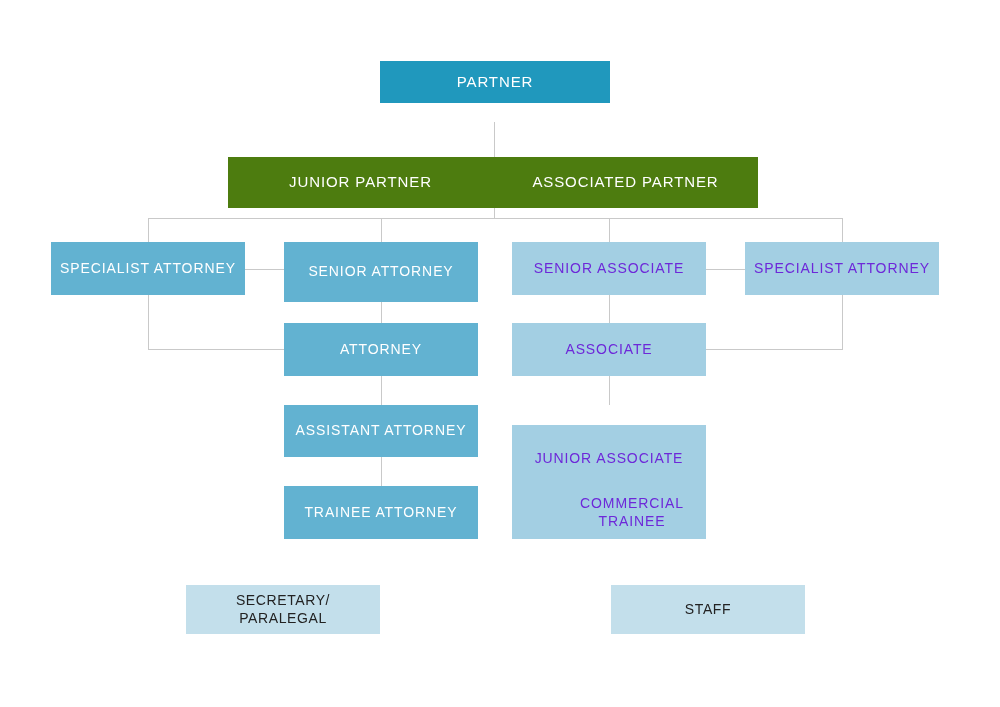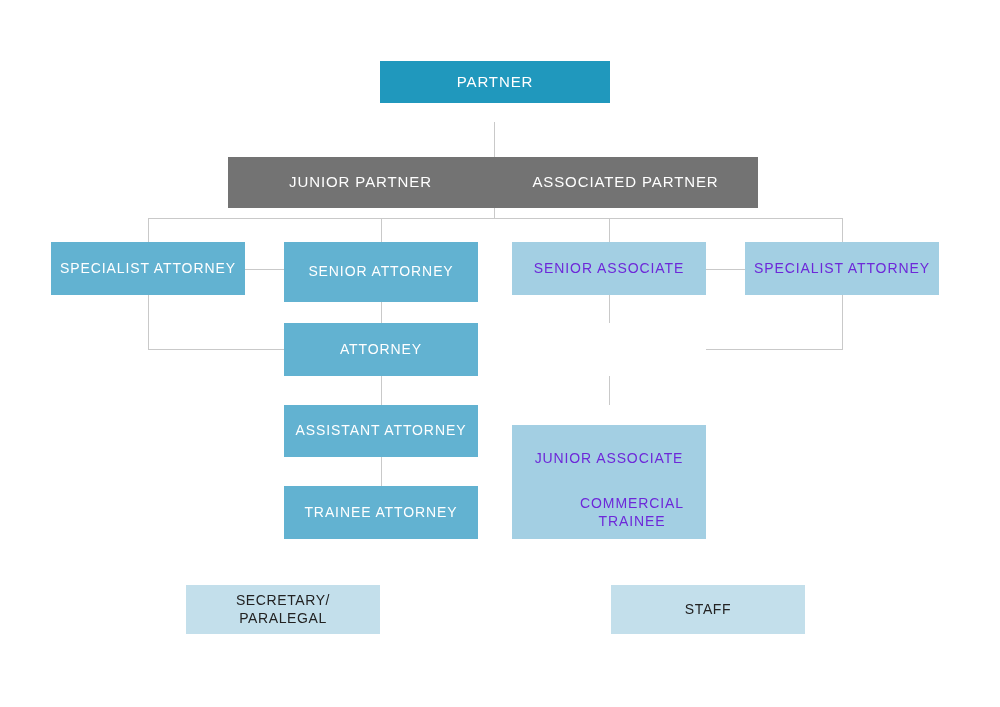--- a/index.html
+++ b/index.html
@@ -35,21 +35,21 @@
     line-height: 1.22;
     box-sizing: border-box;
     font-weight: 400;
   }
   .lvl-partner {
     background: #2098bd;
     color: #ffffff;
     font-size: 15px;
   }
   .lvl-bar {
-    background: #737373;
+    background: #4d7c0f;
     color: #ffffff;
     font-size: 15px;
     display: flex;
     align-items: center;
     justify-content: space-around;
     letter-spacing: 0.9px;
   }
   .lvl-bar .barhalf {
     flex: 1 1 50%;
     text-align: center;
@@ -118,20 +118,21 @@
   <div class="node lvl-mid" style="left:51px; top:242px; width:194px; height:53px;">SPECIALIST ATTORNEY</div>
 
   <div class="node lvl-mid" style="left:284px; top:242px; width:194px; height:60px;">SENIOR ATTORNEY</div>
 
   <div class="node lvl-light" style="left:512px; top:242px; width:194px; height:53px;">SENIOR ASSOCIATE</div>
 
   <div class="node lvl-light" style="left:745px; top:242px; width:194px; height:53px;">SPECIALIST ATTORNEY</div>
 
   <div class="node lvl-mid" style="left:284px; top:323px; width:194px; height:53px;">ATTORNEY</div>
 
+  <div class="node lvl-light" style="left:512px; top:323px; width:194px; height:53px;">ASSOCIATE</div>
 
   <div class="node lvl-mid" style="left:284px; top:405px; width:194px; height:52px;">ASSISTANT ATTORNEY</div>
 
   <div class="node lvl-light" style="left:512px; top:425px; width:194px; height:68px;">JUNIOR ASSOCIATE</div>
 
   <div class="node lvl-mid" style="left:284px; top:486px; width:194px; height:53px;">TRAINEE ATTORNEY</div>
 
   <div class="node lvl-light" style="left:512px; top:486px; width:194px; height:53px;padding-left:46px;">COMMERCIAL TRAINEE</div>
 
   <div class="node lvl-pale" style="left:186px; top:585px; width:194px; height:49px; flex-direction:column;">

